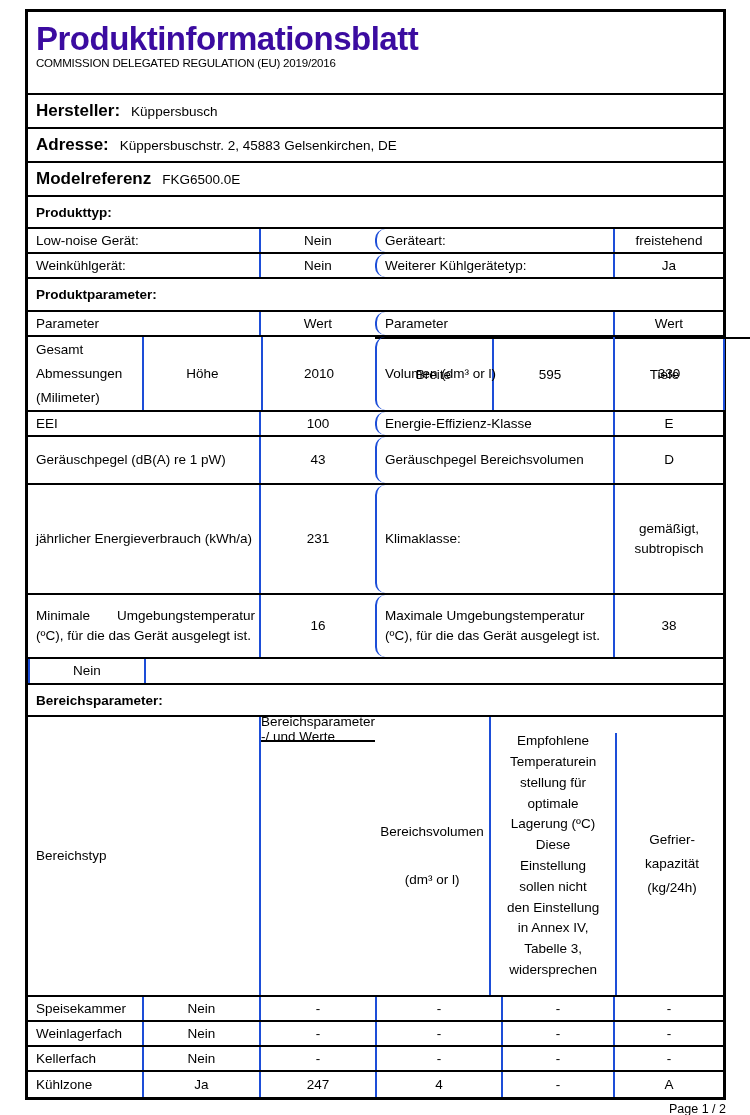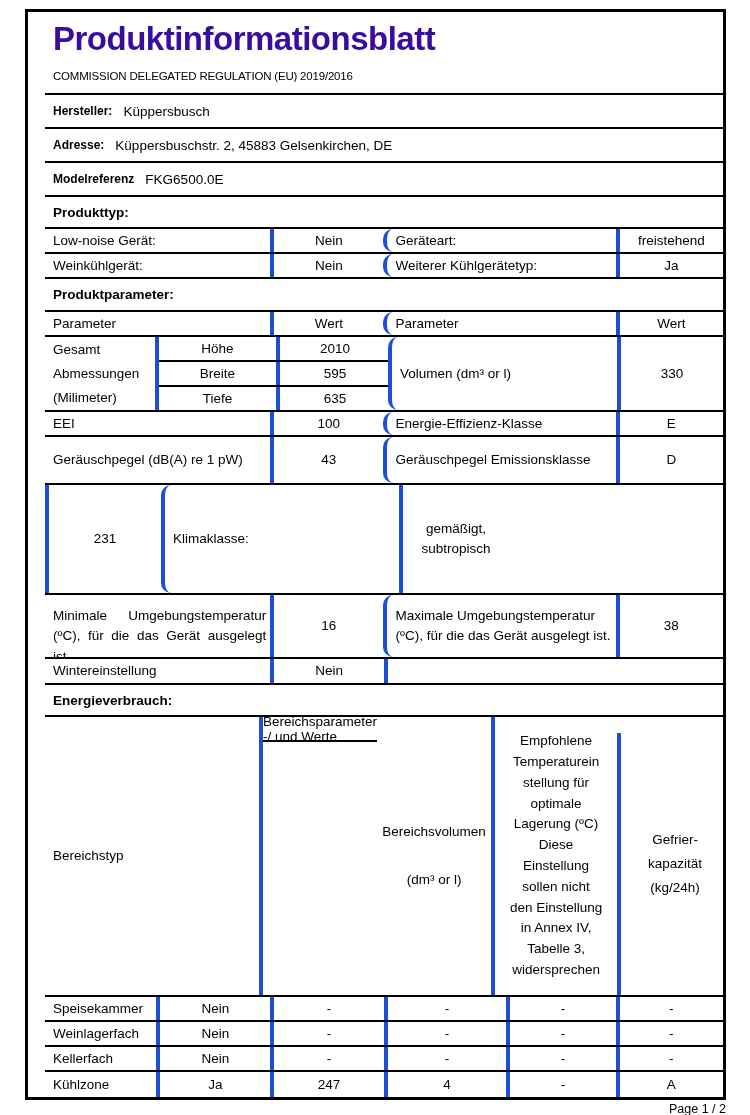--- a/index.html
+++ b/index.html
@@ -1,45 +1,45 @@
 <!DOCTYPE html>
 <html style="--title-color: #3b0ba0;"><head>
 <meta charset="utf-8">
 <style>
   :root { --title-color: #3b0ba0; }
   * { margin: 0; padding: 0; box-sizing: border-box; }
   body { background: #ffffff; font-family: "Liberation Sans", "DejaVu Sans", sans-serif; color: #000; }
   .sheet { position: relative; width: 750px; height: 1115px; background: #fff; overflow: hidden; }
-  .tbl { position: absolute; left: 25px; top: 9px; width: 701px; border: 3px solid #000; background: #fff; padding-left: 17px; }
+  .tbl { position: absolute; left: 25px; top: 9px; width: 701px; border: 3px solid #000; background: #fff; }
   .row { display: flex; border-top: 2px solid #000; align-items: stretch; }
   .row:first-child { border-top: 0; }
   .c { overflow: hidden; display: flex; align-items: center; font-size: 13.5px; line-height: 1.45; }
-  .bl { border-left: 4px solid #1d4ed8; }
+  .bl { border-left: 2px solid #1d4ed8; }
   .lab { justify-content: flex-start; padding: 1px 4px 1px 8px; text-align: left; }
   .val { justify-content: center; text-align: center; padding: 1px 3px; }
   .pre { white-space: pre-line; }
   
   .w1 { width: 114px; } .w2 { width: 117px; } .w3 { width: 116px; }
   .w4 { width: 126px; } .w5 { width: 112px; } .w6 { width: 110px; }
   .w12 { width: 231px; border-radius: 9px; } .w45 { width: 238px; border-radius: 10px; } .w456 { width: 348px; } .w23 { width: 233px; }
   
   .h81 { height: 81px; } .h34 { height: 34px; } .h32 { height: 32px; } .h33 { height: 33px; }
   .h25 { height: 25px; } .h48 { height: 48px; } .h110 { height: 110px; } .h64 { height: 64px; }
   .h26 { height: 26px; } .h75 { height: 75px; } .h280 { height: 280px; } .h27 { height: 27px; }
   
   .r-title { display: block; padding: 10px 10px 0 8px; }
   .doc-title { font-size: 33px; font-weight: bold; color: var(--title-color); letter-spacing: -0.5px; line-height: 1.05; }
-  .doc-sub { margin-top: 13px; font-size: 11.5px; letter-spacing: -0.2px; color: #000; }
+  .doc-sub { font-size: 11.5px; letter-spacing: -0.2px; color: #000; }
   
   .r-kv { align-items: center; padding-left: 8px; }
-  .kv-label { font-weight: bold; font-size: 12px; }
+  .kv-label { font-weight: bold; font-size: 17px; }
   .kv-value { font-size: 13.5px; margin-left: 11px; }
   .heading { font-weight: bold; font-size: 13.5px; padding-left: 8px; display: flex; align-items: center; }
   
-  .subcol { display: flex; flex-direction: column; }
+  .subcol { display: flex; flex-direction: row; }
   .subrow { display: flex; flex: 1; align-items: stretch; }
   .subrow + .subrow { border-top: 2px solid #000; }
   .subrow .c { flex: none; }
   .swl { width: 117px; } .swv { width: 114px; }
   .dim-label { line-height: 24px; }
   
   .cellblock { display: block; padding-top: 11px; line-height: 1.5; }
   .justify { text-align: justify; }
   
   .bright { width: 464px; display: flex; }
@@ -126,45 +126,45 @@
     <div class="row h25">
       <div class="c w12 lab">EEI</div>
       <div class="c w3 bl val">100</div>
       <div class="c w45 bl lab">Energie-Effizienz-Klasse</div>
       <div class="c w6 bl val">E</div>
     </div>
 
     <div class="row h48">
       <div class="c w12 lab">Geräuschpegel (dB(A) re 1 pW)</div>
       <div class="c w3 bl val">43</div>
-      <div class="c w45 bl lab">Geräuschpegel Emissionsklasse</div>
+      <div class="c w45 bl lab">Geräuschpegel Bereichsvolumen</div>
       <div class="c w6 bl val">D</div>
     </div>
 
     <div class="row h110">
+      <div class="c w12 lab">jährlicher Energieverbrauch (kWh/a)</div>
       <div class="c w3 bl val">231</div>
       <div class="c w45 bl lab">Klimaklasse:</div>
       <div class="c w6 bl val">gemäßigt, subtropisch</div>
     </div>
 
     <div class="row h64">
       <div class="c w12 lab cellblock justify">Minimale Umgebungstemperatur (ºC), für die das Gerät ausgelegt ist.</div>
       <div class="c w3 bl val">16</div>
       <div class="c w45 bl lab cellblock">Maximale Umgebungstemperatur (ºC), für die das Gerät ausgelegt ist.</div>
       <div class="c w6 bl val">38</div>
     </div>
 
     <div class="row h26">
-      <div class="c w12 lab">Wintereinstellung</div>
       <div class="c w3 bl val">Nein</div>
       <div class="c w456 bl"></div>
     </div>
 
     <div class="row h32">
-      <div class="heading">Energieverbrauch:</div>
+      <div class="heading">Bereichsparameter:</div>
     </div>
 
     <div class="row h280">
       <div class="c w12 lab">Bereichstyp</div>
       <div class="bright bl">
         <div class="bgroup">Bereichsparameter -/ und Werte</div>
         <div class="bcols">
           <div class="c bw3 val pre lh24">Bereichsvolumen
 
 (dm³ or l)</div>

